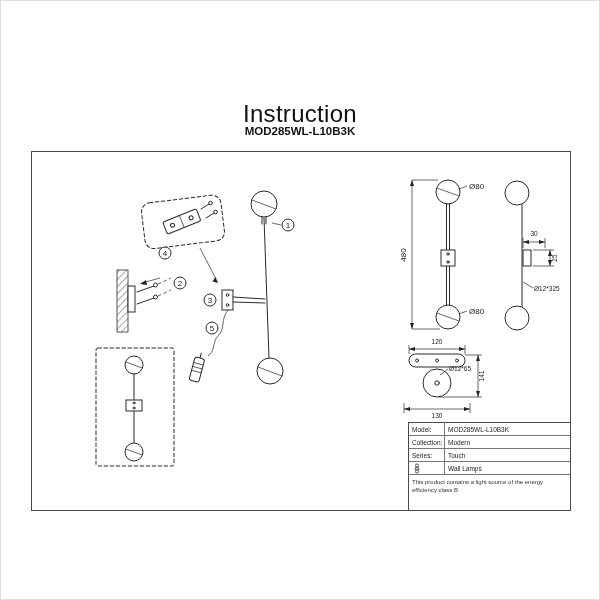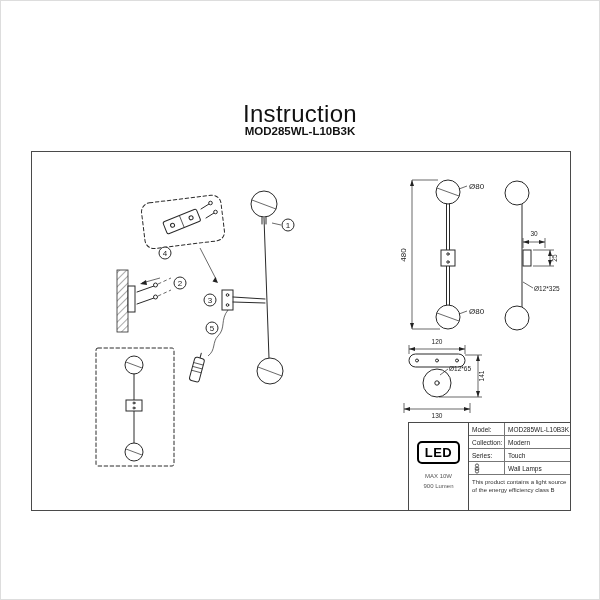--- a/index.html
+++ b/index.html
@@ -220,27 +220,20 @@
         <line x1="372" y1="251" x2="372" y2="261" class="dim-l"></line>
         <line x1="438" y1="251" x2="438" y2="261" class="dim-l"></line>
         <line x1="372" y1="257" x2="438" y2="257" class="dim-l"></line>
         <path class="ah" d="M372,257 l6,-2 l0,4 z"></path>
         <path class="ah" d="M438,257 l-6,-2 l0,4 z"></path>
         <text class="dims" text-anchor="middle" x="405" y="266">130</text>
       </g>
     </svg>
 
     <div class="spec">
-      <div class="spec-left">
-        <div class="led-badge">LED</div>
-        <div class="spec-sub">
-          <div>MAX 10W</div>
-          <div>900 Lumen</div>
-        </div>
-      </div>
       <div class="spec-right">
         <div class="spec-row">
           <div class="spec-label">Model:</div>
           <div class="spec-value">MOD285WL-L10B3K</div>
         </div>
         <div class="spec-row">
           <div class="spec-label">Collection:</div>
           <div class="spec-value">Modern</div>
         </div>
         <div class="spec-row">

